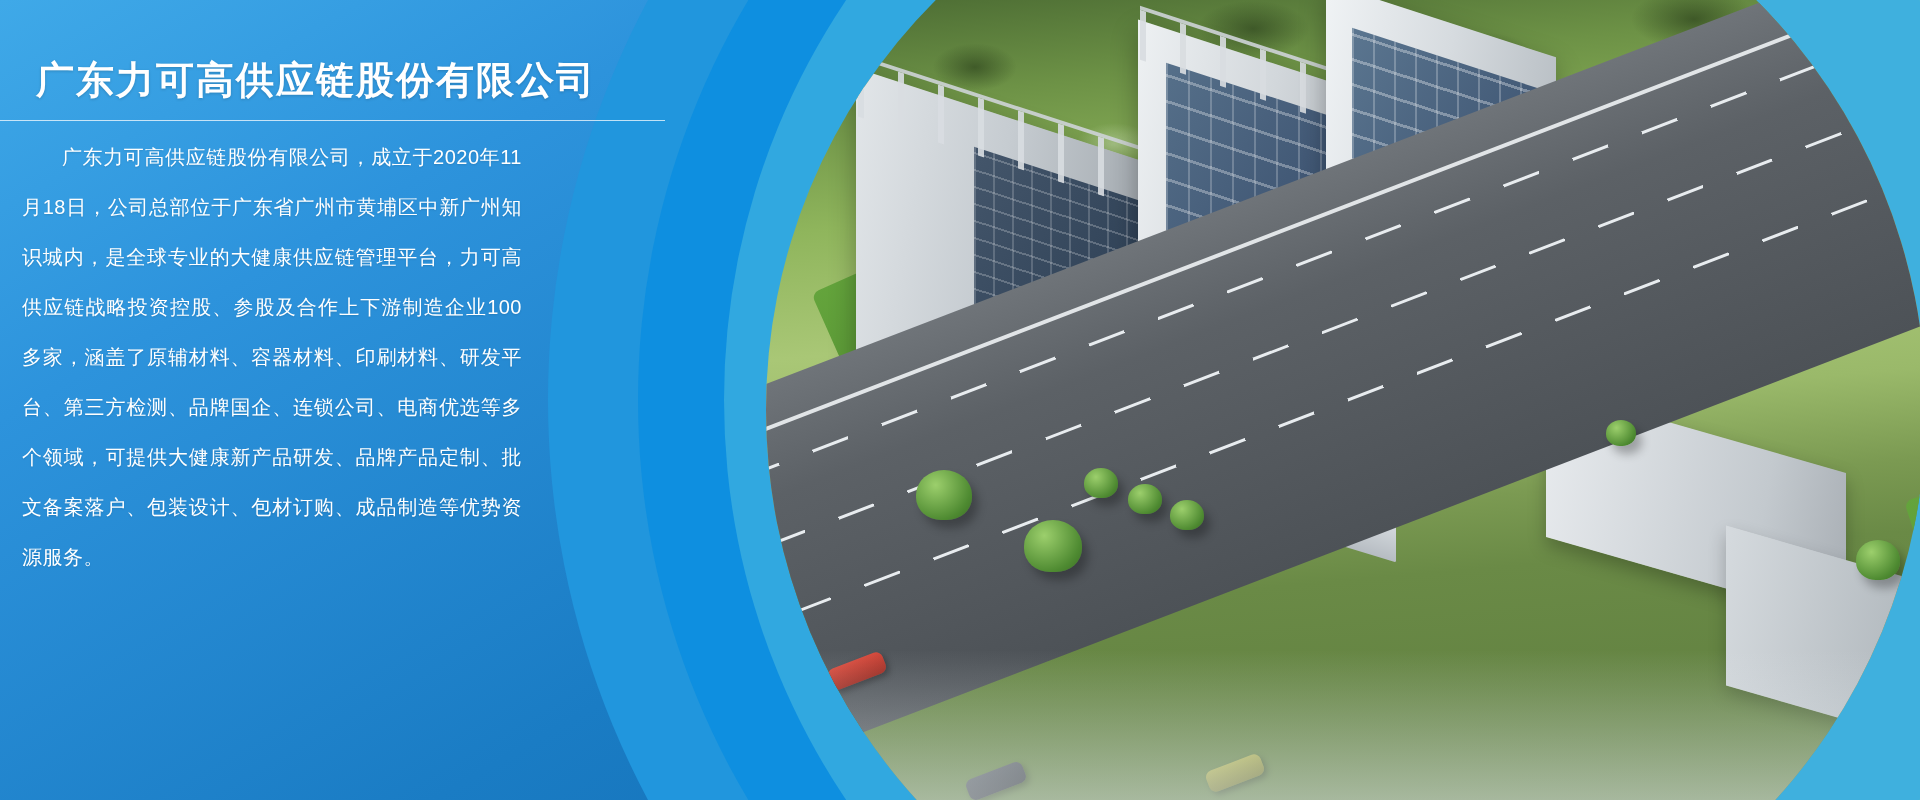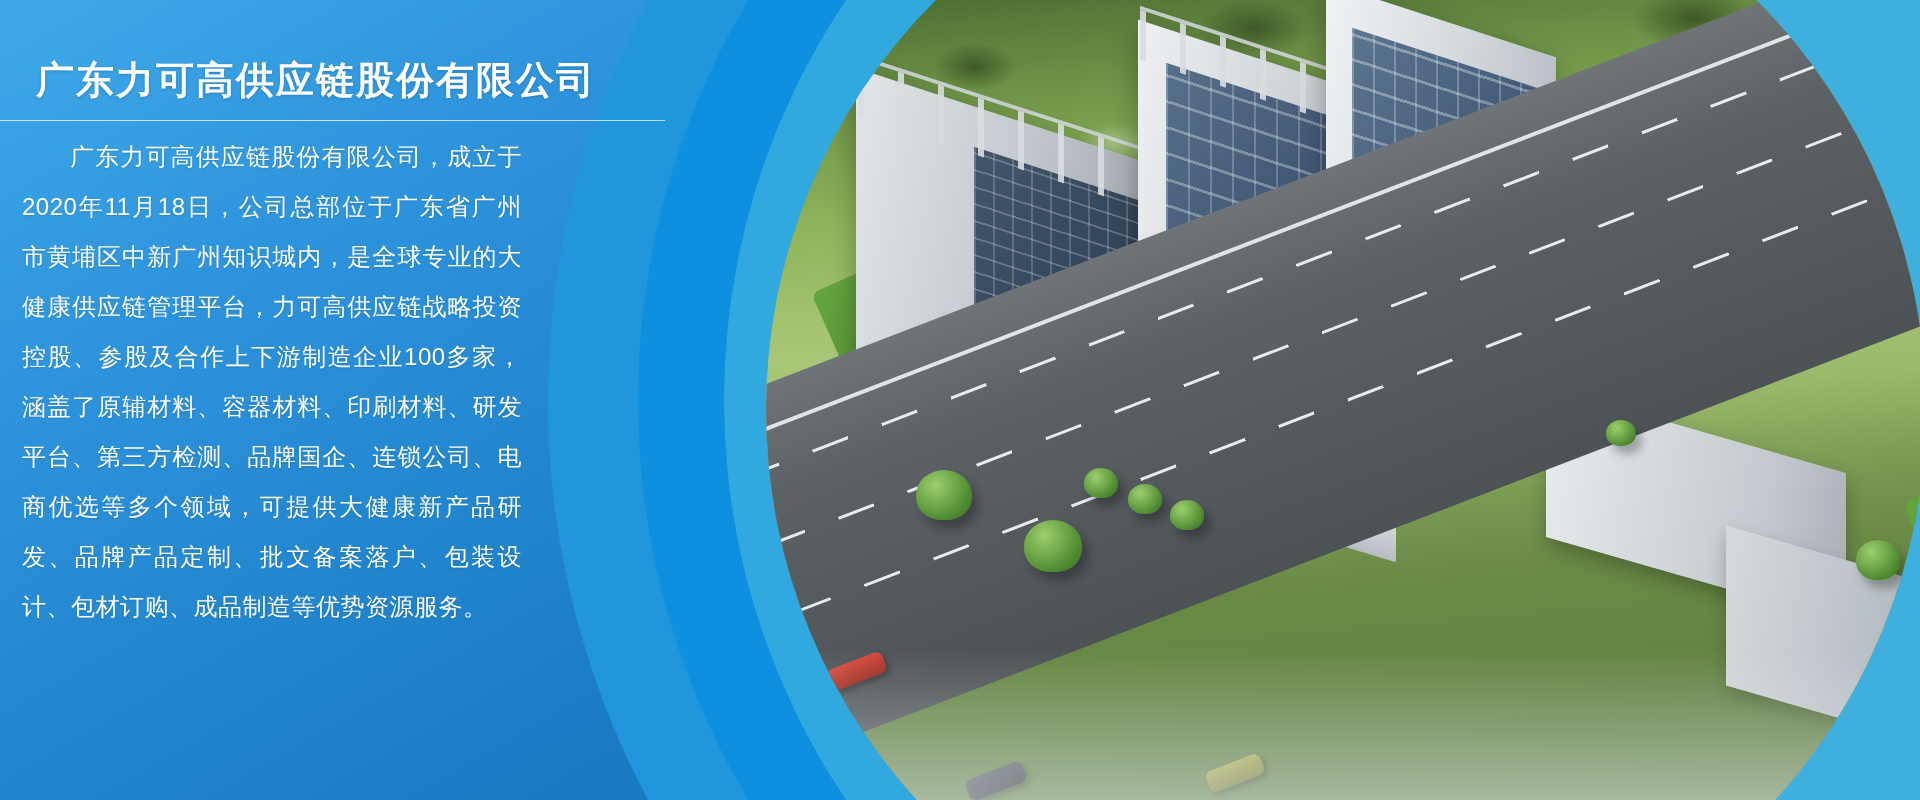--- a/index.html
+++ b/index.html
@@ -266,21 +266,21 @@
     width: 665px;
     height: 1px;
     background: rgba(255,255,255,.72);
   }
   .body {
     position: absolute;
     left: 22px;
     top: 132px;
     width: 500px;
     color: #ffffff;
-    font-size: 24px;
+    font-size: 20px;
     line-height: 50px;
     text-align: justify;
     text-justify: inter-ideograph;
     letter-spacing: .5px;
     text-shadow: 0 1px 2px rgba(0,0,0,.12);
   }
   .body p { margin: 0; text-indent: 2em; }
 </style>
 </head>
 <body>

